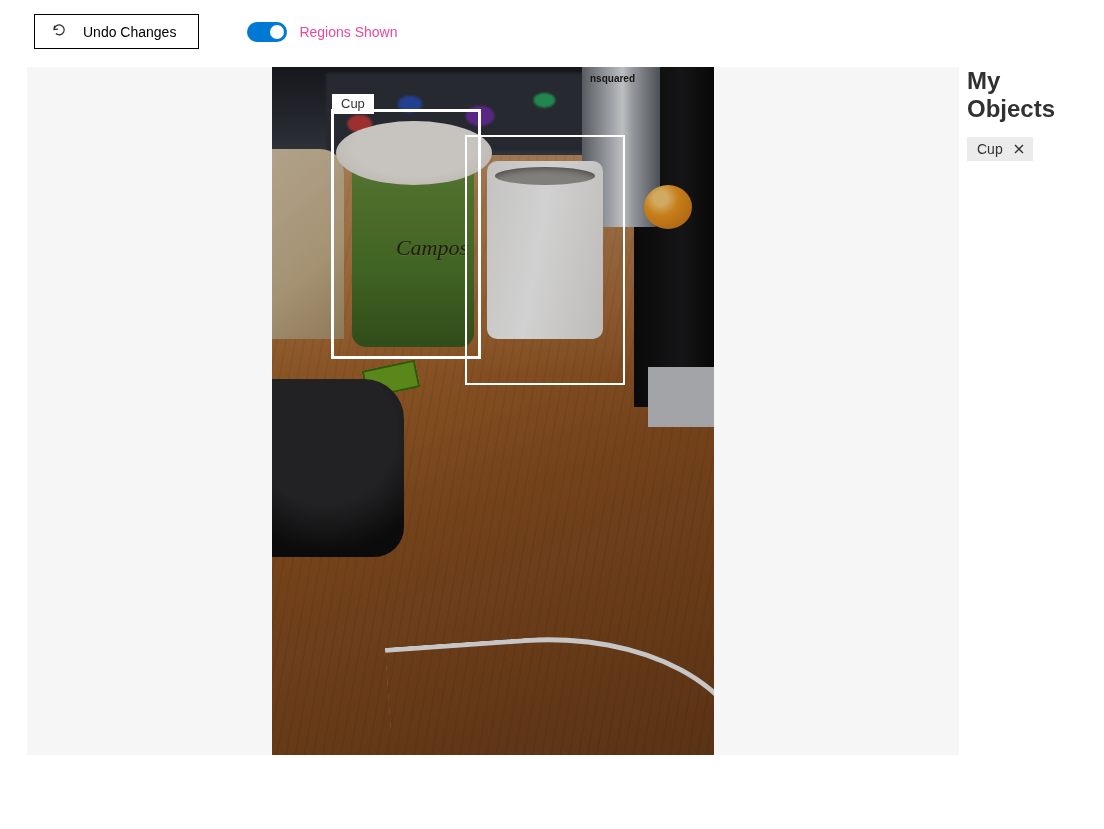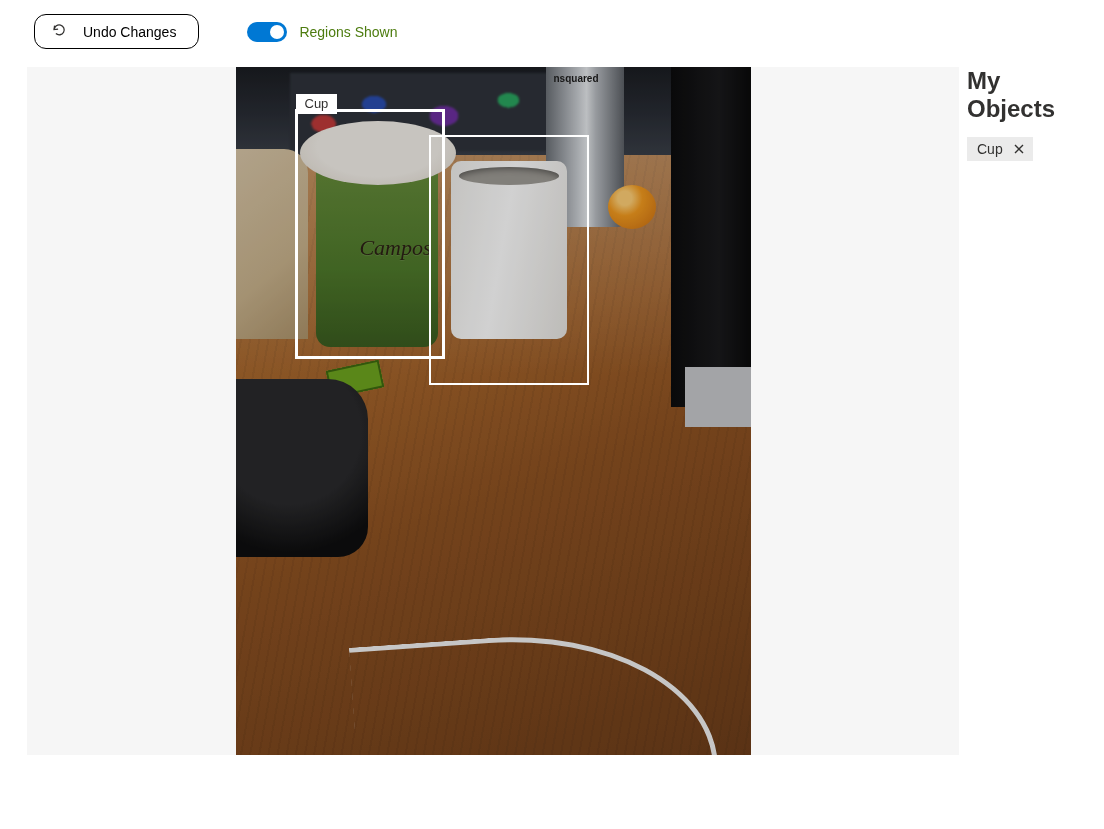--- a/index.html
+++ b/index.html
@@ -19,21 +19,21 @@
     align-items: center;
     gap: 48px;
     padding: 14px 0 18px 34px;
   }
   .undo-btn {
     display: flex;
     align-items: center;
     gap: 16px;
     border: 1px solid #000;
     background: #fff;
-    border-radius: 12px;
+    border-radius: 0;
     padding: 6px 22px 6px 16px;
     cursor: pointer;
     font-size: 14px;
     line-height: 20px;
   }
   .undo-btn svg { width: 16px; height: 16px; }
 
   .toggle-wrap { display: flex; align-items: center; gap: 12px; }
   .toggle {
     width: 40px; height: 20px;
@@ -43,42 +43,42 @@
     cursor: pointer;
   }
   .toggle::after {
     content: "";
     position: absolute;
     right: 3px; top: 3px;
     width: 14px; height: 14px;
     background: #fff;
     border-radius: 50%;
   }
-  .toggle-label { color: #4d7c0f; }
+  .toggle-label { color: #ec4899; }
 
   
   .main {
     display: flex;
     height: calc(100% - 60px);
   }
   .canvas-pane {
     width: 932px;
     height: 688px;
     margin-left: 27px;
     background: #f6f6f6;
     position: relative;
     display: flex;
     align-items: flex-start;
     justify-content: center;
   }
 
   
   .img {
     position: relative;
-    width: 515px;
+    width: 442px;
     height: 688px;
     overflow: hidden;
   }
   
   .img .back-dark {
     position: absolute; left: 0; top: 0; right: 0; height: 88px;
     background: linear-gradient(180deg,#1b1d22 0%,#2a2e36 55%,#3a3f48 100%);
   }
   .img .shelf-stuff {
     position:absolute; left:54px; top:6px; width:280px; height:78px;

